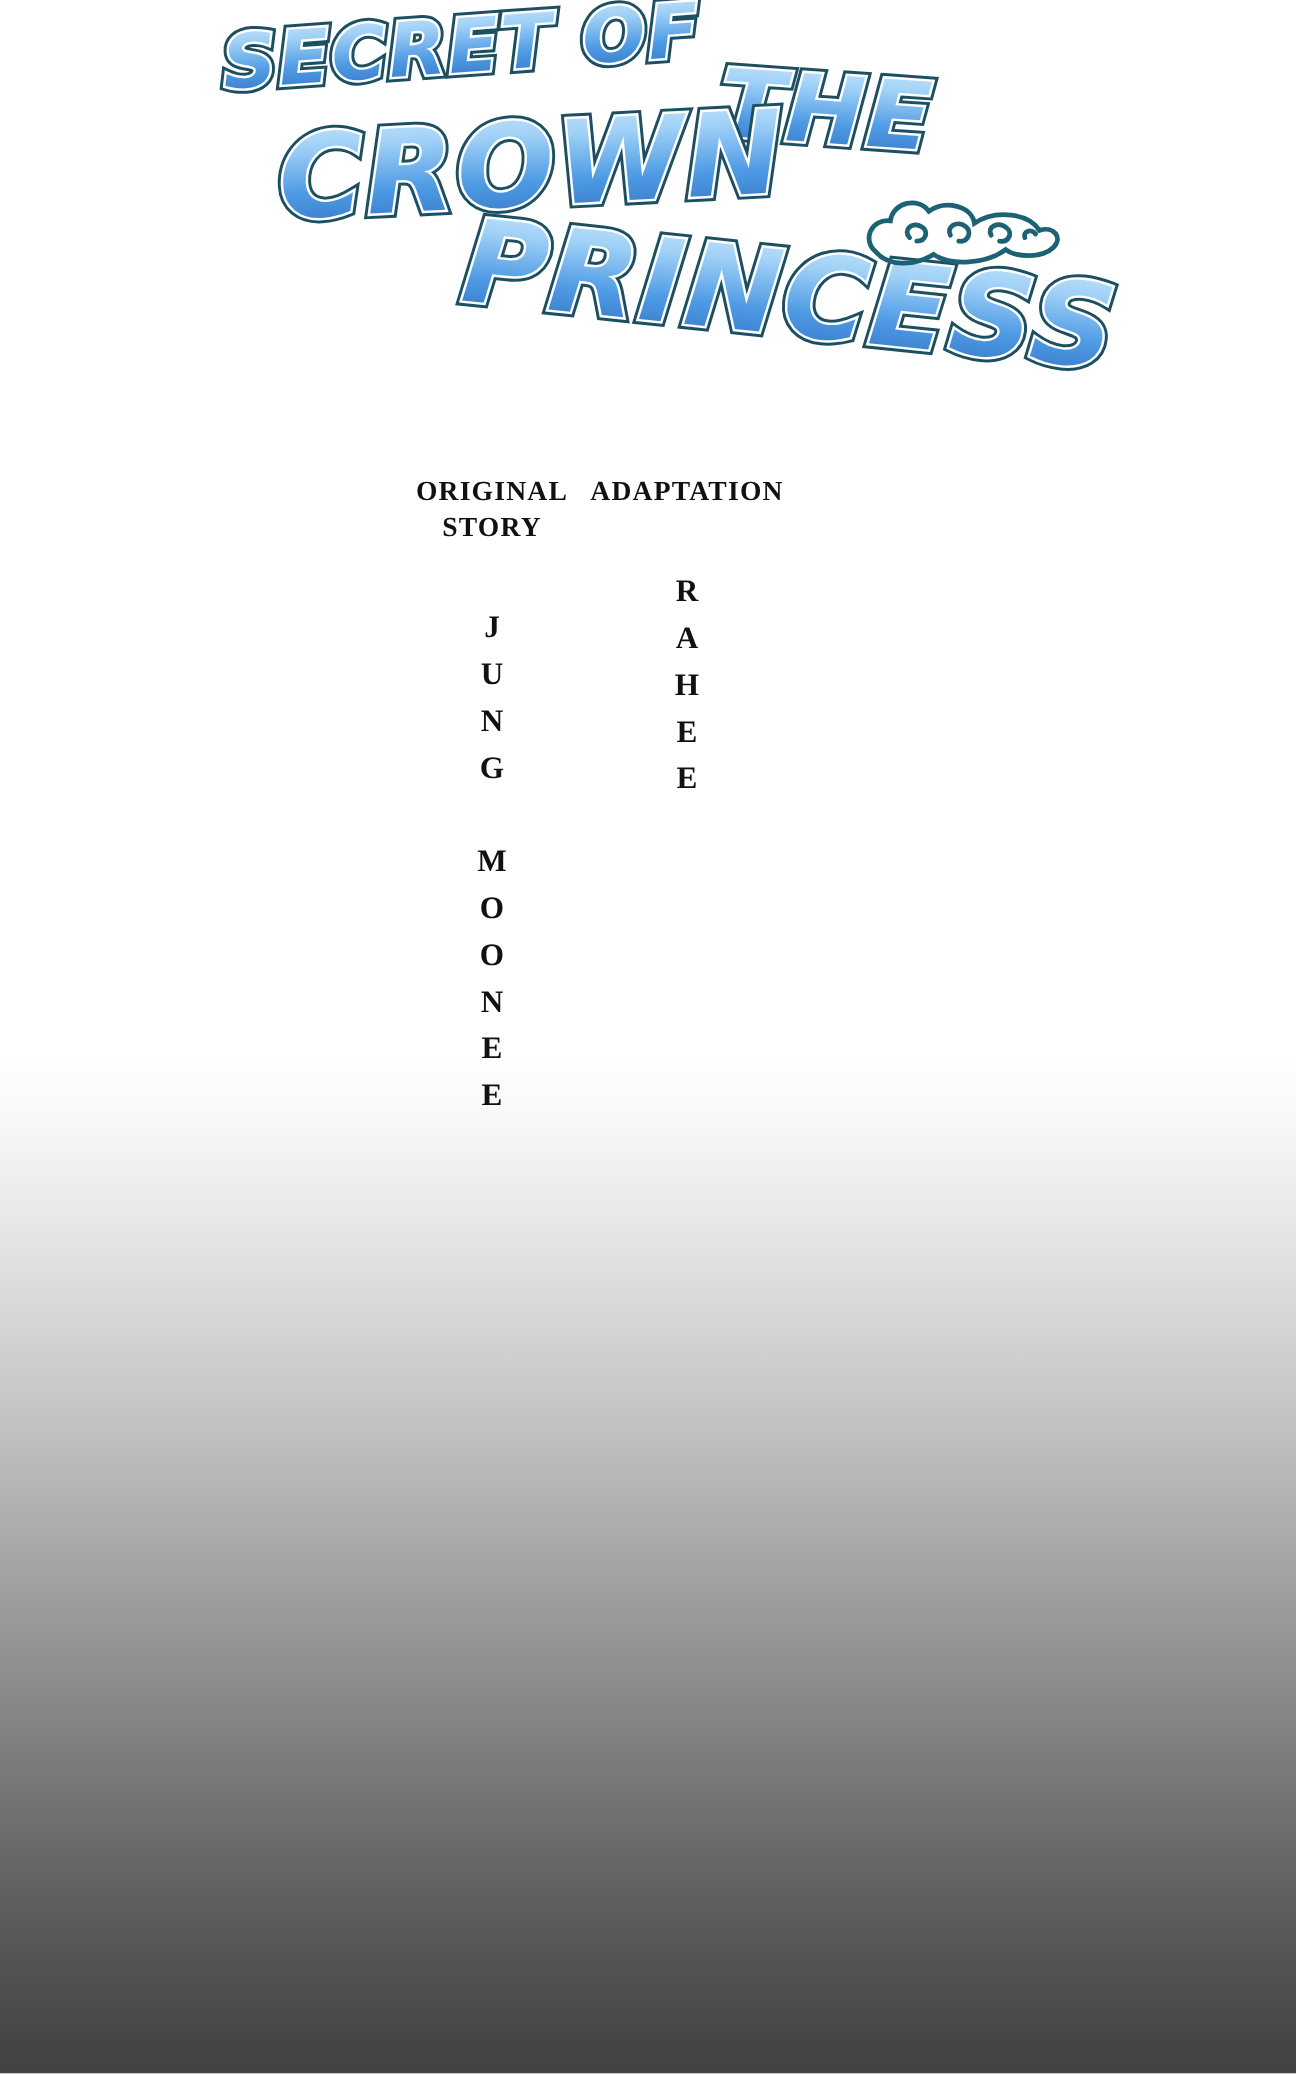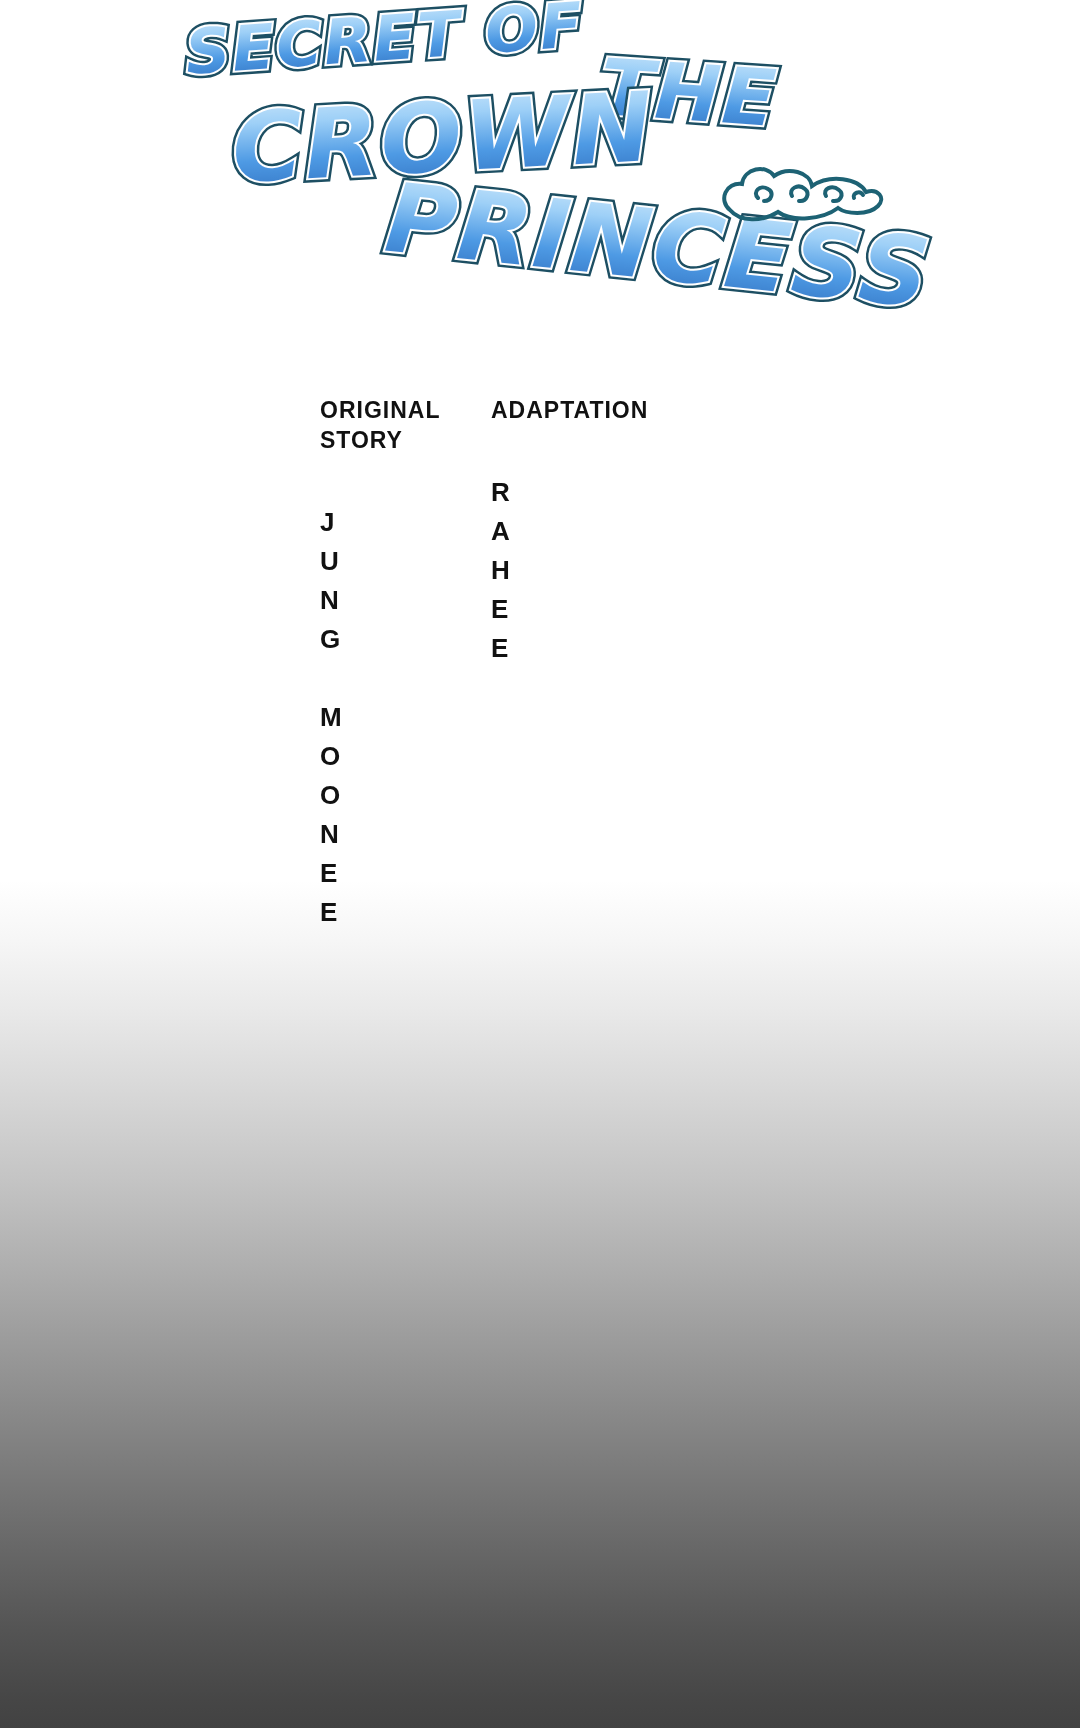--- a/index.html
+++ b/index.html
@@ -91,41 +91,41 @@
 
   
   #credits {
     position: absolute;
     left: 0;
     top: 395px;
     width: 1080px;
   }
   .credit-col {
     position: absolute;
-    text-align: left;
-    font-family: Liberation Sans, sans-serif;
+    text-align: center;
+    font-family: Liberation Serif, serif;
     color: #111111;
   }
   .credit-role {
     font-size: 23px;
     font-weight: 700;
     letter-spacing: 1px;
     line-height: 30px;
     white-space: pre-line;
   }
   .credit-name {
     margin-top: 48px;
     font-size: 26px;
     font-weight: 700;
     line-height: 39px;
     letter-spacing: 0px;
     white-space: pre-line;
   }
   #col-original { left: 320px; top: 0px; width: 180px; }
-  #col-adaptation { left: 491px; top: 0px; width: 185px; }
+  #col-adaptation { left: 480px; top: 0px; width: 185px; }
 </style>
 </head>
 <body>
 
 <div id="page">
 
   <div id="title-logo">
 
     <div class="logo-outline" id="w-secret">SECRET OF</div>
     <div class="logo-outline2" id="w-secret" style="left:185px; top:2px;">SECRET OF</div>

